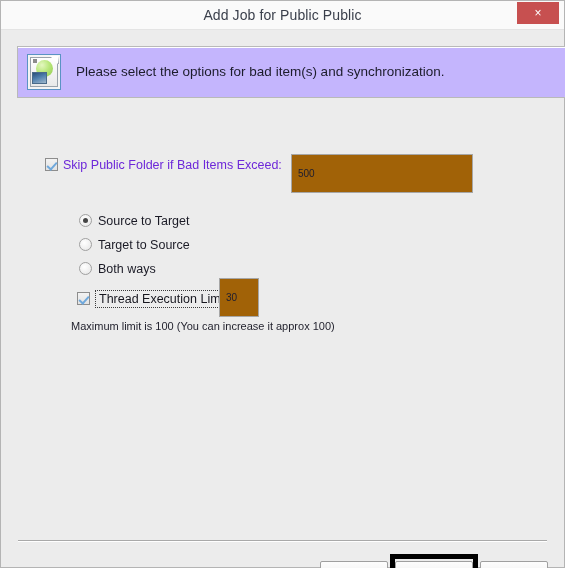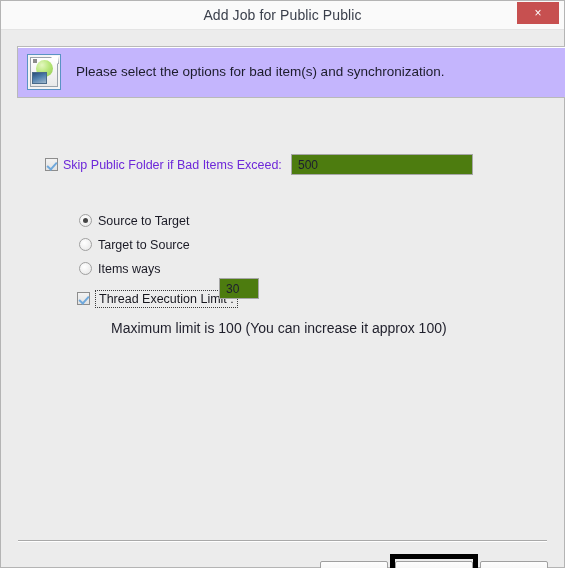--- a/index.html
+++ b/index.html
@@ -177,28 +177,28 @@
   }
   .chk-label {
     font-size: 12.5px;
     color: #6d28d9;
     cursor: default;
   }
 
   .text-input {
     position: absolute;
     box-sizing: border-box;
-    background: #4d7c0f;
+    background: #a16207;
     border: 1px solid #a6a6a6;
     font-family: "Liberation Sans", sans-serif;
-    font-size: 12px;
+    font-size: 10px;
     color: #1d1d30;
     padding: 0 6px;
     line-height: 22px;
-    height: 21px;
+    height: 39px;
     outline: none;
   }
 
   .radio-row {
     position: absolute;
   }
   .rad {
     display: inline-block;
     position: relative;
     width: 13px;
@@ -230,23 +230,22 @@
   .focus-label {
     display: inline-block;
     border: 1px dotted #3b3b3b;
     padding: 1px 3px;
     font-size: 12.5px;
     color: #16161e;
   }
 
   .hint-text {
     position: absolute;
-    font-size: 14px;
+    font-size: 11px;
     color: #1f1f2b;
-    margin-left: 40px;
   }
 
   
   .separator {
     position: absolute;
     left: 17px;
     right: 17px;
     top: 442px;
     height: 0;
     border-top: 1px solid #a9a9a9;
@@ -308,21 +307,21 @@
       <input class="text-input" style="left: 290px; top: 56px; width: 182px;" type="text" value="500">
 
 
       <div class="radio-row" style="left:78px; top:140px;">
         <span class="rad"></span><span class="rad-label">Target to Source</span>
       </div>
       <div class="radio-row" style="left:78px; top:116px;">
         <span class="rad selected"></span><span class="rad-label">Source to Target</span>
       </div>
       <div class="radio-row" style="left:78px; top:164px;">
-        <span class="rad"></span><span class="rad-label">Items ways</span>
+        <span class="rad"></span><span class="rad-label">Both ways</span>
       </div>
 
       <div class="row" style="left:76px; top:192px;">
         <span class="chk checked"></span><span class="focus-label">Thread Execution Limit :</span>
       </div>
       <input class="text-input" style="left: 218px; top: 180px; width: 40px;" type="text" value="30">
 
       <div class="hint-text" style="left:70px; top:222px;">Maximum limit is 100 (You can increase it approx 100)</div>
 
       <div class="separator"></div>

